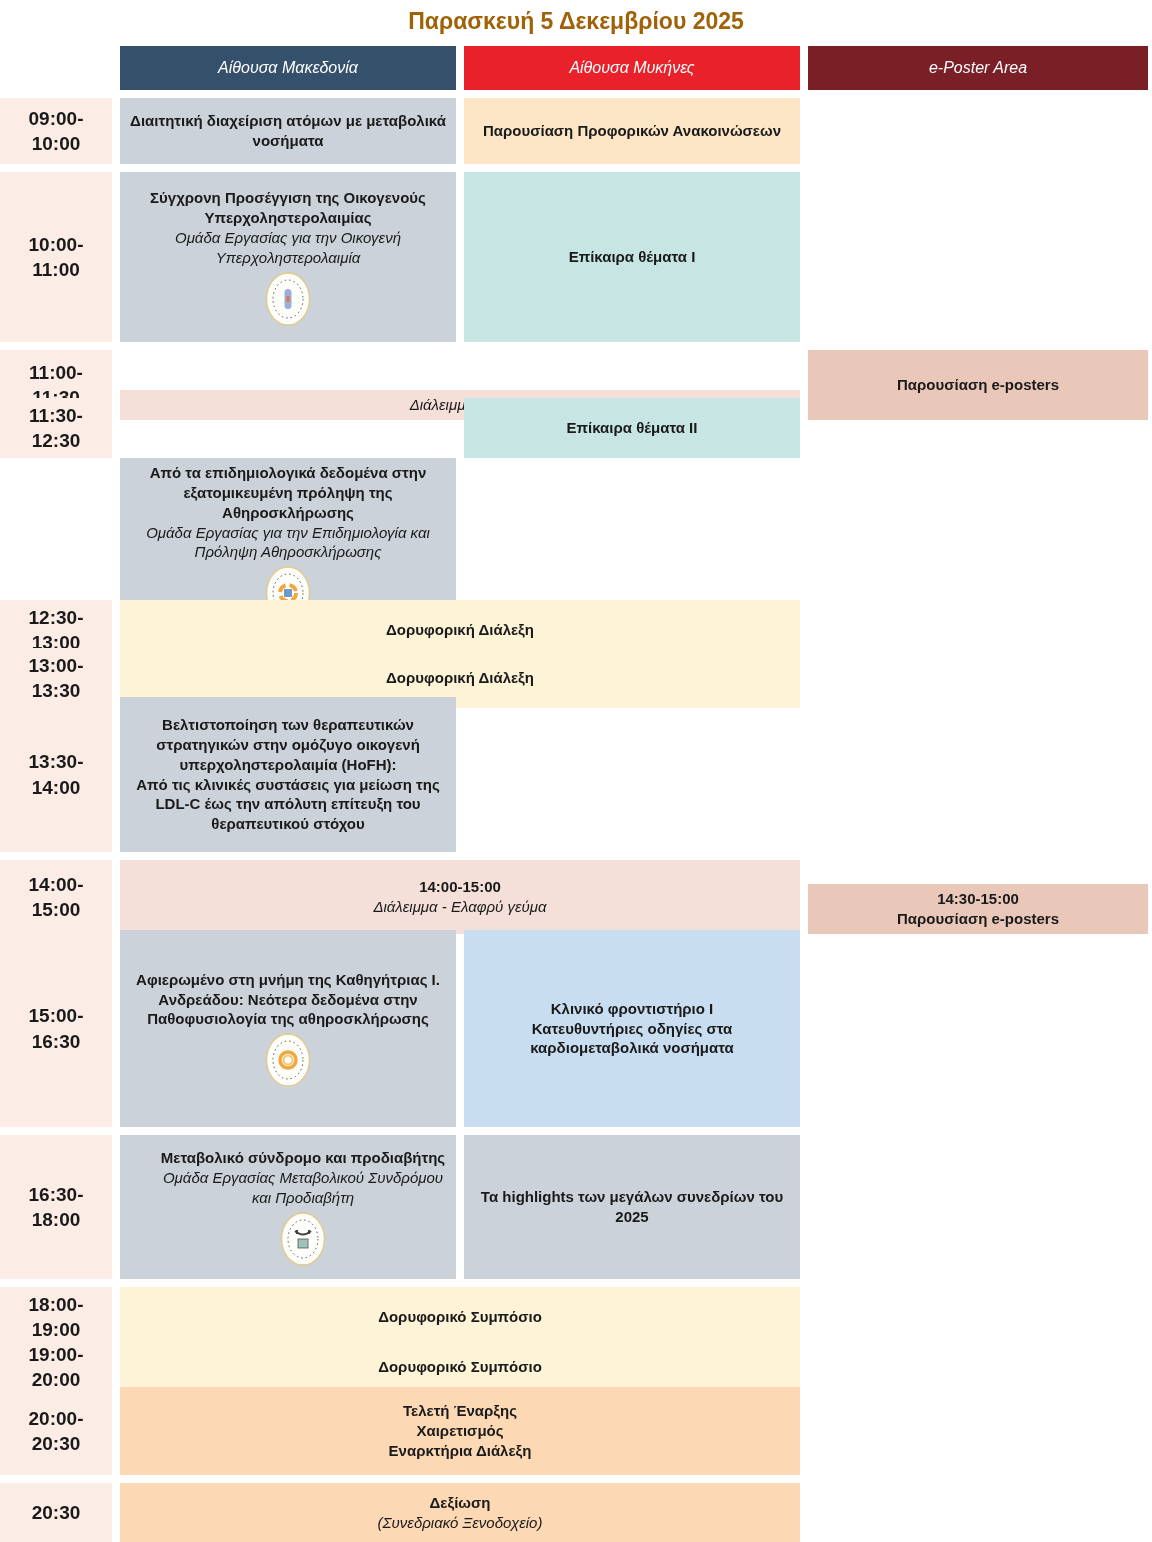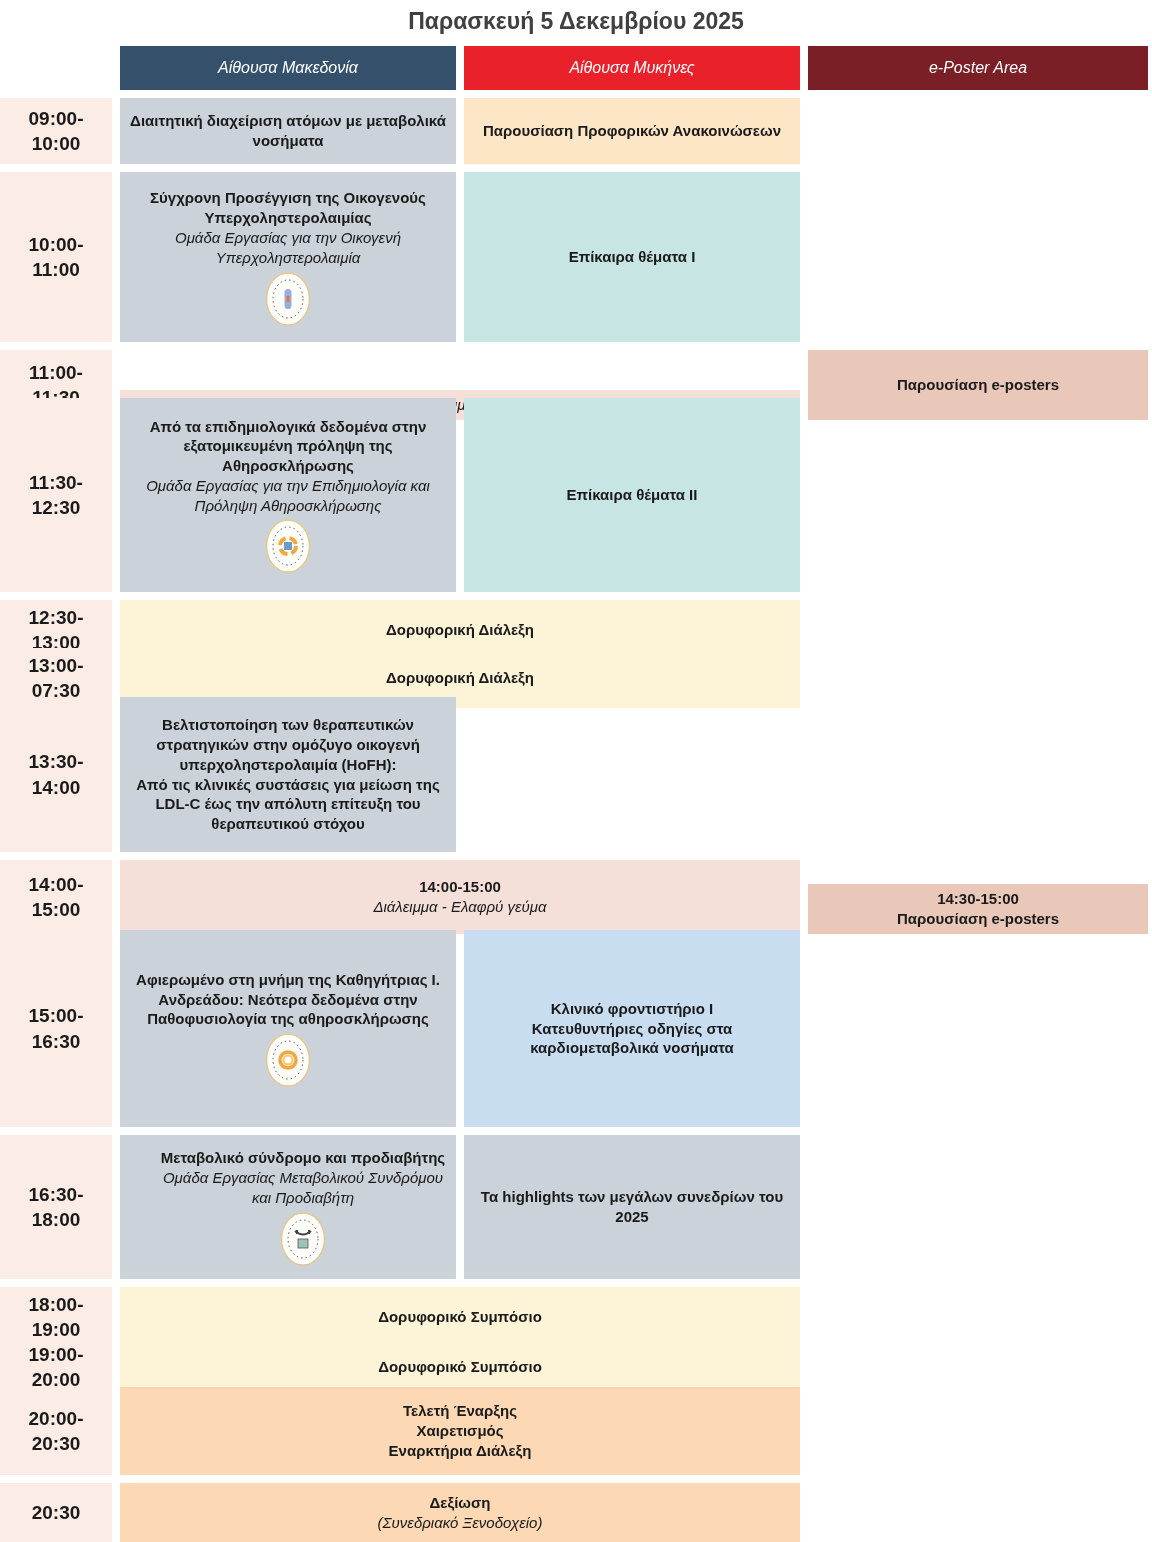--- a/index.html
+++ b/index.html
@@ -5,21 +5,21 @@
   html, body { margin: 0; padding: 0; background: #ffffff; }
   body {
     width: 1152px;
     font-family: "Liberation Sans", sans-serif;
     color: #1a1a1a;
     -webkit-font-smoothing: antialiased;
   }
   .page { padding: 6px 0 10px 0; }
   .title {
     text-align: center;
-    color: #404040;
+    color: #a16207;
     font-weight: bold;
     font-size: 23px;
     margin: 2px 0 11px 0;
   }
   .grid-row {
     display: grid;
     grid-template-columns: 112px 336px 336px 340px;
     column-gap: 8px;
     margin: 0 0 8px 0;
     box-sizing: border-box;
@@ -107,42 +107,42 @@
         <div class="cell time-cell">11:00-11:30</div>
         <div class="cell c-break" style="grid-column: 2 / span 2; margin-top: 40px;">
           <span class="line i">Διάλειμμα καφέ</span>
         </div>
         <div class="cell c-epost" style="grid-column: 4 / span 1;">
           <span class="line b">Παρουσίαση e-posters</span>
         </div>
       </div>
       <div class="grid-row" style="height: 194px;">
         <div class="cell time-cell">11:30-12:30</div>
+        <div class="cell c-teal" style="grid-column: 3 / span 1;">
+          <span class="line b">Επίκαιρα θέματα ΙΙ</span>
+        </div>
         <div class="cell c-gray" style="grid-column: 2 / span 1;">
           <span class="line b">Από τα επιδημιολογικά δεδομένα στην εξατομικευμένη πρόληψη της Αθηροσκλήρωσης</span>
           <span class="line i">Ομάδα Εργασίας για την Επιδημιολογία και Πρόληψη Αθηροσκλήρωσης</span>
           <span class="logo-wrap"><svg width="46" height="54" viewBox="0 0 46 54" xmlns="http://www.w3.org/2000/svg">
               <ellipse cx="23" cy="27" rx="21.5" ry="26" fill="#fdfdfa" stroke="#e3c98c" stroke-width="1.5"></ellipse>
               <ellipse cx="23" cy="27" rx="15" ry="19" fill="none" stroke="#555" stroke-width="1" stroke-dasharray="1.5,3"></ellipse>
               <circle cx="23" cy="27" r="8" fill="none" stroke="#f0a73c" stroke-width="4" stroke-dasharray="9 4"></circle>
               <rect x="19" y="23" width="8" height="8" fill="#6d9bc9"></rect>
             </svg></span>
         </div>
-        <div class="cell c-teal" style="grid-column: 3 / span 1;">
-          <span class="line b">Επίκαιρα θέματα ΙΙ</span>
-        </div>
       </div>
       <div class="grid-row" style="height: 40px;">
         <div class="cell time-cell">12:30-13:00</div>
         <div class="cell c-cream" style="grid-column: 2 / span 2;">
           <span class="line b">Δορυφορική Διάλεξη</span>
         </div>
       </div>
       <div class="grid-row" style="height: 41px;">
-        <div class="cell time-cell">13:00-07:30</div>
+        <div class="cell time-cell">13:00-13:30</div>
         <div class="cell c-cream" style="grid-column: 2 / span 2;">
           <span class="line b">Δορυφορική Διάλεξη</span>
         </div>
       </div>
       <div class="grid-row" style="height: 155px;">
         <div class="cell time-cell">13:30-14:00</div>
         <div class="cell c-gray" style="grid-column: 2 / span 1;">
           <span class="line b">Βελτιστοποίηση των θεραπευτικών στρατηγικών στην ομόζυγο οικογενή υπερχοληστερολαιμία (HoFH):</span>
           <span class="line b">Από τις κλινικές συστάσεις για μείωση της LDL-C έως την απόλυτη επίτευξη του θεραπευτικού στόχου</span>
         </div>

